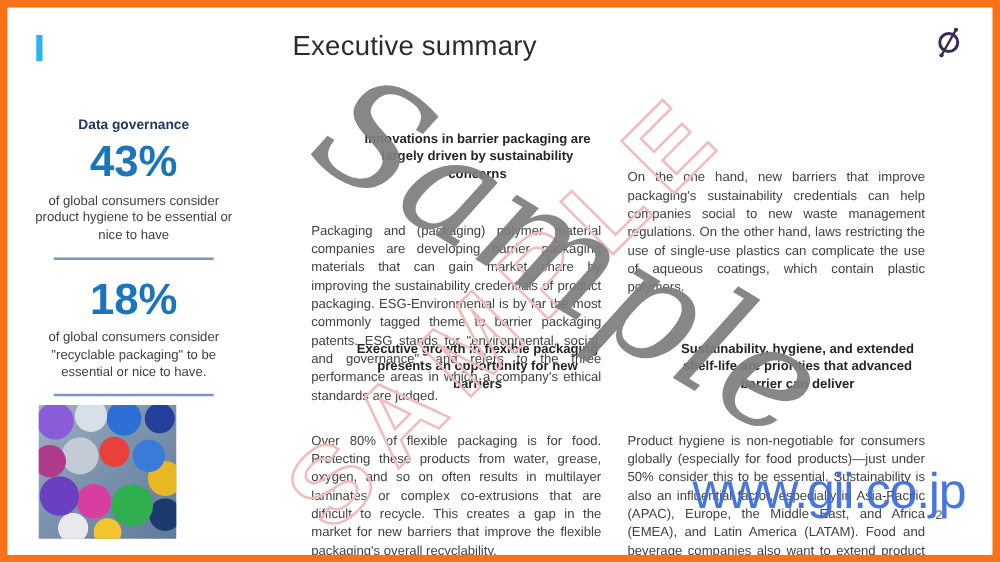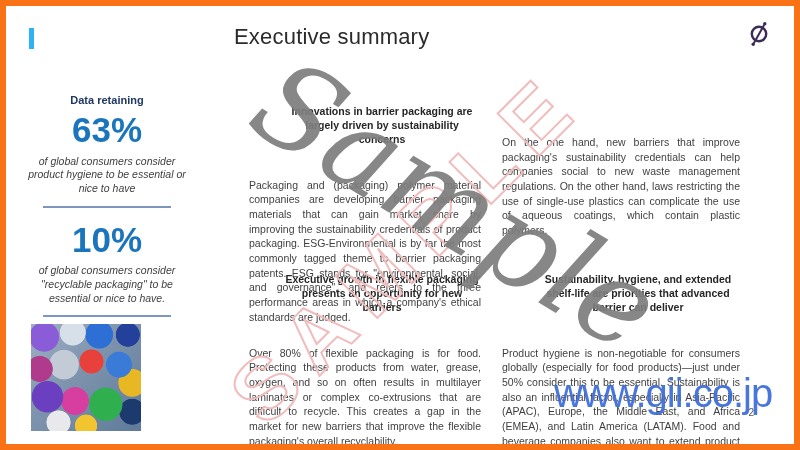--- a/index.html
+++ b/index.html
@@ -14,21 +14,21 @@
   }
   .header { position:absolute; left:228px; top:18px; }
   .title { font-size:22px; color:#2b2b2b; letter-spacing:0.2px; }
   .subtitle { font-size:12px; color:#595959; margin-top:5px; }
   .logo { position:absolute; right:22px; top:13px; width:26px; height:30px; }
 
   
   .sidebar { position:absolute; left:22px; top:88px; width:158px; text-align:center; }
   .sidebar-heading { font-size:11px; font-weight:bold; color:#1f3864; margin-bottom:6px; }
   .stat-value { font-size:35px; font-weight:bold; color:#1b75bc; line-height:1.05; margin-top:6px; }
-  .stat-caption { font-size:10.5px; color:#3f3f3f; line-height:1.3; margin-top:6px;font-style:italic; }
+  .stat-caption { font-size:10.5px; color:#3f3f3f; line-height:1.3; margin-top:6px; }
   .stat-divider { width:128px; height:2px; background:#7e95bd; margin:10px auto 8px auto; }
   .stat-block-2 { margin-top:14px; }
 
   
   .bottles-img {
     position:absolute; left:25px; top:318px; width:110px; height:107px;
     background:
       radial-gradient(circle 16px at 12% 12%, #8a5cd8 0 90%, rgba(0,0,0,0) 95%),
       radial-gradient(circle 14px at 38% 8%,  #d7dfe8 0 90%, rgba(0,0,0,0) 95%),
       radial-gradient(circle 15px at 62% 10%, #2e6fd6 0 90%, rgba(0,0,0,0) 95%),
@@ -96,30 +96,30 @@
   </div>
 
   <svg class="logo" viewBox="0 0 26 30">
     <circle cx="13" cy="15" r="7.2" fill="none" stroke="#3d2b56" stroke-width="2.4"></circle>
     <line x1="18.2" y1="5.8" x2="7.8" y2="24.2" stroke="#3d2b56" stroke-width="2"></line>
     <circle cx="18.8" cy="4.8" r="1.7" fill="#3d2b56"></circle>
     <circle cx="7.2" cy="25.2" r="1.7" fill="#3d2b56"></circle>
   </svg>
 
   <div class="sidebar">
-    <div class="sidebar-heading">Data retaining</div>
+    <div class="sidebar-heading">Data governance</div>
 
     <div class="stat-block">
-      <div class="stat-value">63%</div>
+      <div class="stat-value">43%</div>
       <div class="stat-caption">of global consumers consider product hygiene to be essential or nice to have</div>
       <div class="stat-divider"></div>
     </div>
 
     <div class="stat-block stat-block-2">
-      <div class="stat-value">10%</div>
+      <div class="stat-value">18%</div>
       <div class="stat-caption">of global consumers consider "recyclable packaging" to be essential or nice to have.</div>
       <div class="stat-divider"></div>
     </div>
   </div>
 
   <div class="bottles-img"></div>
 
   <div class="col col-1">
     <div>
       <div class="section-heading">Innovations in barrier packaging are largely driven by sustainability concerns</div>

